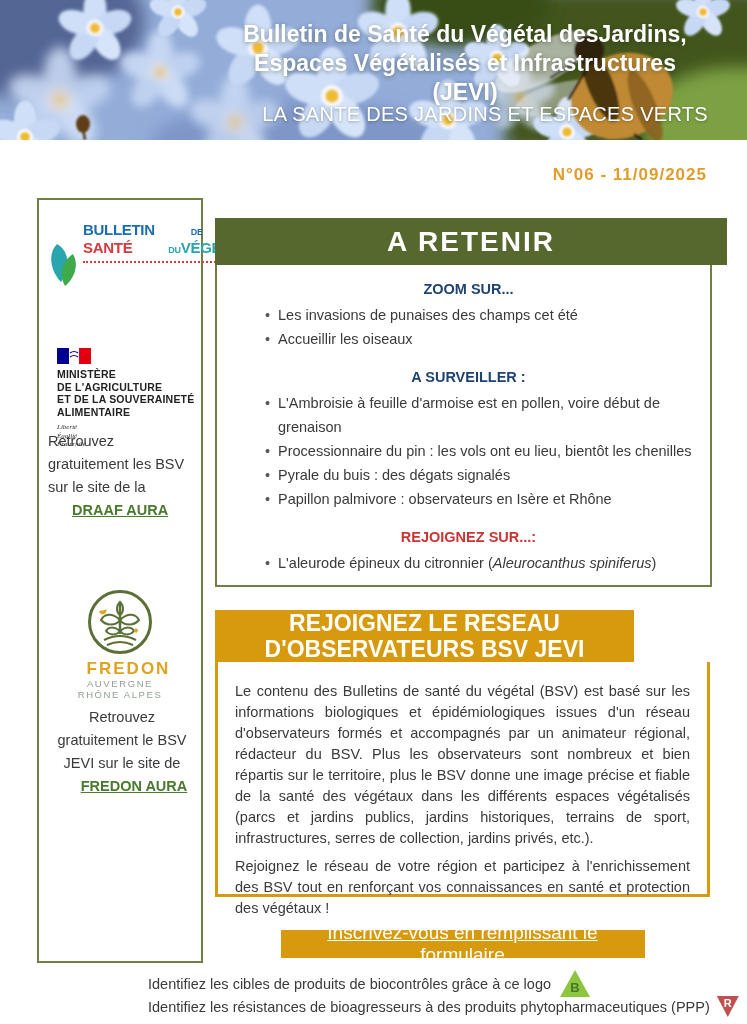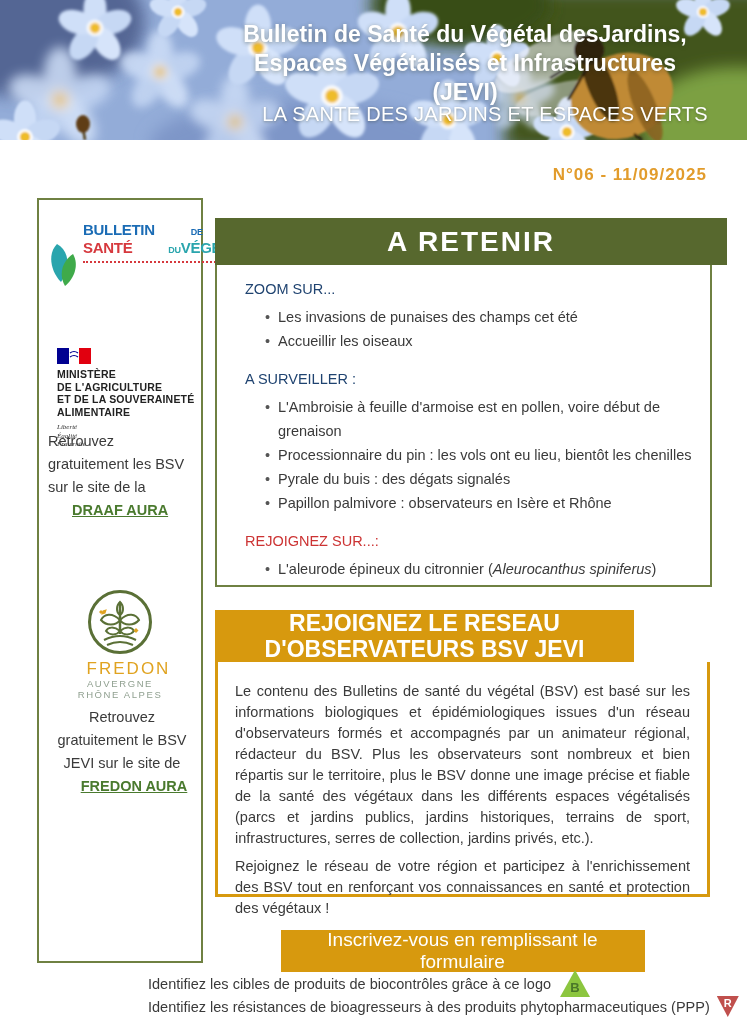--- a/index.html
+++ b/index.html
@@ -38,48 +38,48 @@
   .ministry{position:absolute;left:18px;top:148px;text-align:left;}
   .ministry-flag{display:block;margin-bottom:4px;}
   .ministry-line{font-weight:bold;font-size:10.5px;line-height:12.5px;color:#222;letter-spacing:.2px;}
   .ministry-motto{margin-top:5px;}
   .motto-line{font-family:"Liberation Serif",serif;font-style:italic;font-size:7px;line-height:8.5px;color:#333;}
   .side-note{position:absolute;left:9px;width:148px;font-size:14.5px;line-height:23px;color:var(--body-text);}
   .note-draaf{top:230px;text-align:left;}
   .note-fredon{top:506px;text-align:center;}
   .side-link{color:var(--link-green);font-weight:bold;text-decoration:underline;cursor:pointer;margin-left:24px;}
   .fredon-logo{position:absolute;left:0;top:388px;width:162px;text-align:center;}
-  .fredon-name{font-size:17px;font-weight:normal;color:var(--fredon-gold);letter-spacing:2px;line-height:18px;padding-left:17px;}
+  .fredon-name{font-size:17px;font-weight:bold;color:var(--fredon-gold);letter-spacing:2px;line-height:18px;padding-left:17px;}
   .fredon-region{font-size:9.5px;color:var(--fredon-gray);letter-spacing:1.6px;line-height:11px;}
 
   
   .retenir-header{position:absolute;left:215px;top:218px;width:512px;height:47px;
     background:var(--olive);color:#fff;display:flex;align-items:center;justify-content:center;
     font-size:28px;font-weight:bold;letter-spacing:2px;}
   .retenir-box{position:absolute;left:215px;top:265px;width:497px;height:322px;
     border:2px solid var(--olive-border);border-top:none;box-sizing:border-box;
     background:#fff;padding:16px 18px 0 18px;}
-  .sec-label{font-size:14.5px;font-weight:normal;margin:0 0 6px 10px;}
+  .sec-label{font-size:14.5px;font-weight:bold;margin:0 0 6px 10px;text-align:center;}
   .lbl-blue{color:var(--heading-blue);} .lbl-red{color:var(--heading-red);}
-  .blist{list-style:none;margin:8px 0 18px 0;padding:0 0 0 30px;}
+  .blist{list-style:none;margin:2px 0 18px 0;padding:0 0 0 30px;}
   .blist li{font-size:14.5px;line-height:24px;color:var(--body-text);position:relative;padding-left:13px;}
   .blist li::before{content:"\2022";position:absolute;left:0;top:0;color:#555;}
   .it{font-style:italic;}
 
   .rejoignez-header{position:absolute;left:215px;top:610px;width:419px;height:52px;
     background:var(--gold);color:#fff;display:flex;align-items:center;justify-content:center;
     text-align:center;font-size:23px;line-height:26px;font-weight:bold;
     padding:0 14px;box-sizing:border-box;}
   .rejoignez-box{position:absolute;left:215px;top:662px;width:495px;height:235px;
     border:3px solid var(--gold);border-top:none;box-sizing:border-box;background:#fff;
     padding:19px 17px 0 17px;}
   .para{font-size:14.5px;line-height:21px;text-align:justify;color:var(--body-text);margin:0 0 7px 0;}
-  .form-button{display:block;margin:11px auto 0 auto;width:364px;height:42px;background:var(--gold);
+  .form-button{display:block;margin:11px auto 0 auto;width:364px;height:28px;background:var(--gold);
     border:none;color:#fff;font-family:"Liberation Sans",sans-serif;font-size:19px;
-    cursor:pointer;display:flex;align-items:center;justify-content:center;}
+    text-decoration:underline;cursor:pointer;display:flex;align-items:center;justify-content:center;}
 
   
   .footer-line{position:absolute;left:148px;font-size:14.5px;color:var(--body-text);
     display:flex;align-items:center;}
   .fl1{top:970px;} .fl2{top:996px;}
   .badge-b{width:30px;height:27px;margin-left:9px;background:var(--biocontrol-green);
     clip-path:polygon(50% 0,100% 100%,0 100%);display:flex;align-items:flex-end;justify-content:center;
     color:var(--biocontrol-dark);font-weight:bold;font-size:13px;padding-bottom:2px;box-sizing:border-box;}
   .badge-r{width:22px;height:21px;margin-left:7px;background:var(--resistance-red);
     clip-path:polygon(0 0,100% 0,50% 100%);display:flex;align-items:flex-start;justify-content:center;

